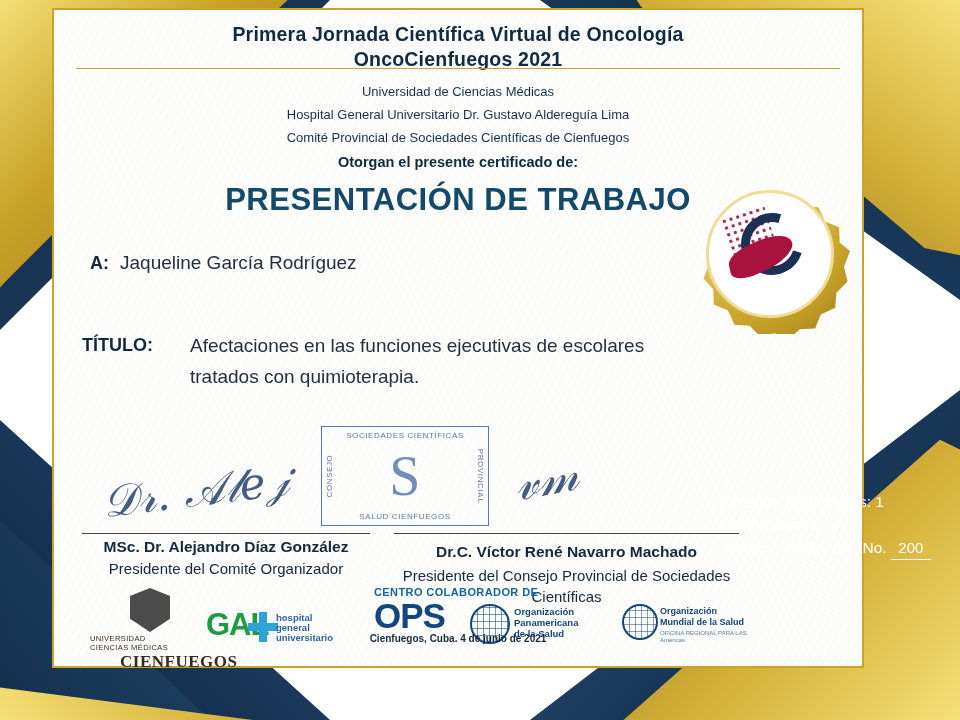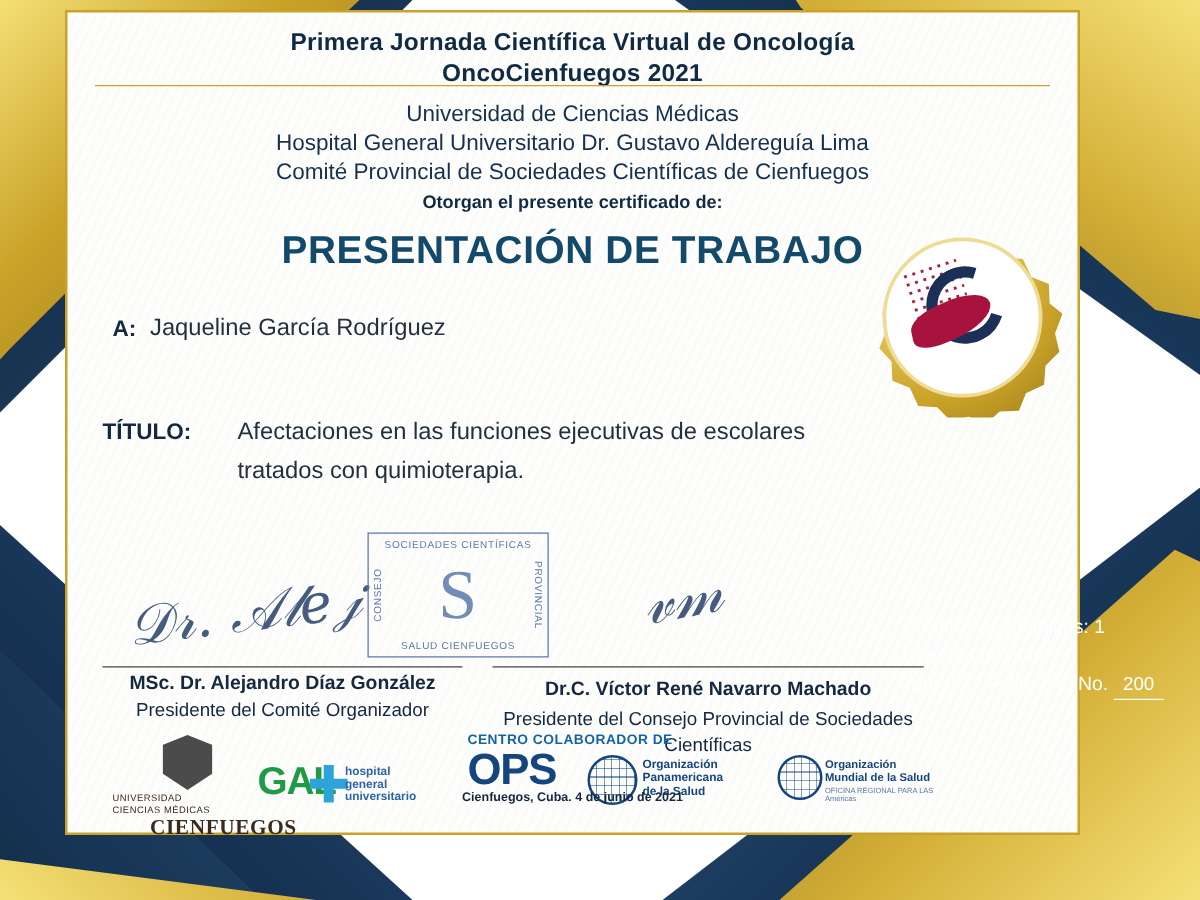--- a/index.html
+++ b/index.html
@@ -143,21 +143,21 @@
     height: 1px;
     background: #c9a227;
   }
 
   .org-lines {
     position: absolute;
     left: 0; right: 0;
     top: 70px;
     text-align: center;
     color: #16314d;
-    font-size: 18px;
+    font-size: 13px;
     line-height: 23px;
   }
 
   .otorgan {
     position: absolute;
     left: 0; right: 0;
     top: 144px;
     text-align: center;
     color: #102a43;
     font-weight: bold;
@@ -300,22 +300,22 @@
     font-size: 44px;
     opacity: .85;
     transform: rotate(-7deg);
     user-select: none;
   }
   .scribble-1 { left: 48px; top: 455px; }
   .scribble-2 { left: 460px; top: 440px; font-size: 48px; transform: rotate(-11deg); }
 
   .stamp {
     position: absolute;
-    left: 240px; top: 416px;
-    width: 145px; height: 100px;
+    left: 267px; top: 416px;
+    width: 168px; height: 100px;
     border: 1.5px solid #5b79ad;
     color: #5b79ad;
     font-size: 8px;
     letter-spacing: .6px;
     box-sizing: border-box;
   }
   .stamp-top {
     position: absolute; top: 4px; left: 0; right: 0;
     text-align: center;
   }

